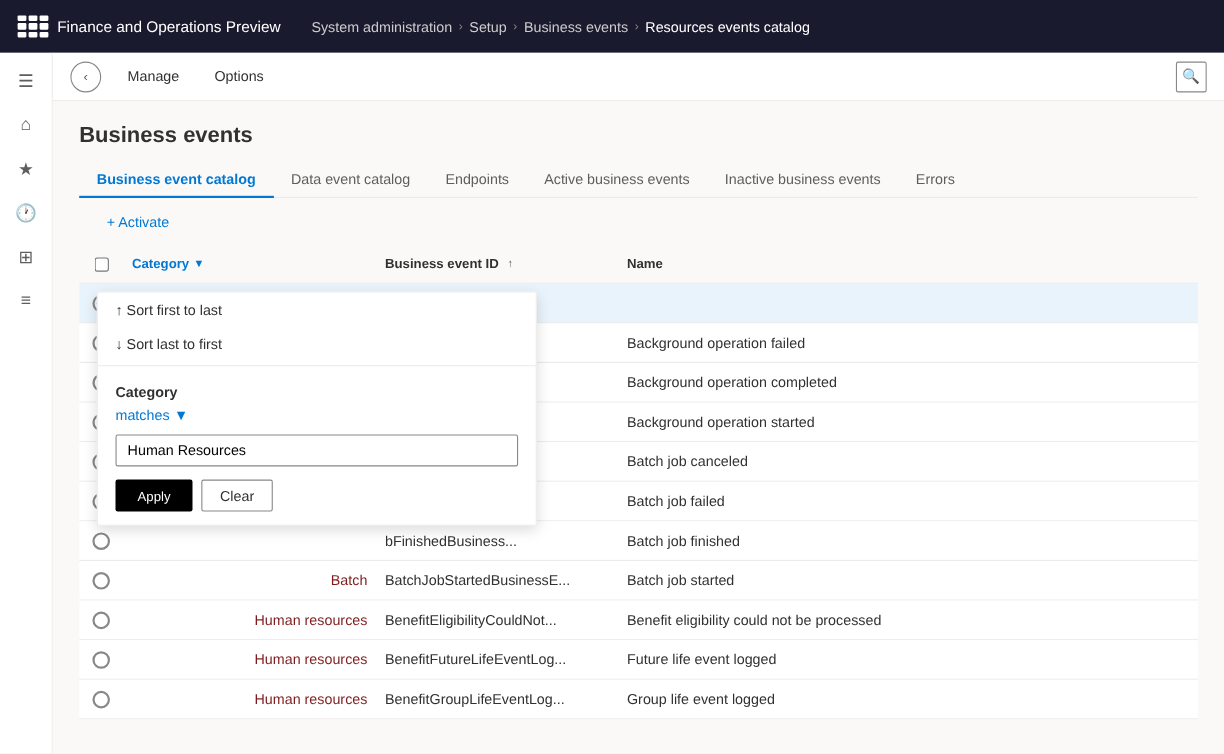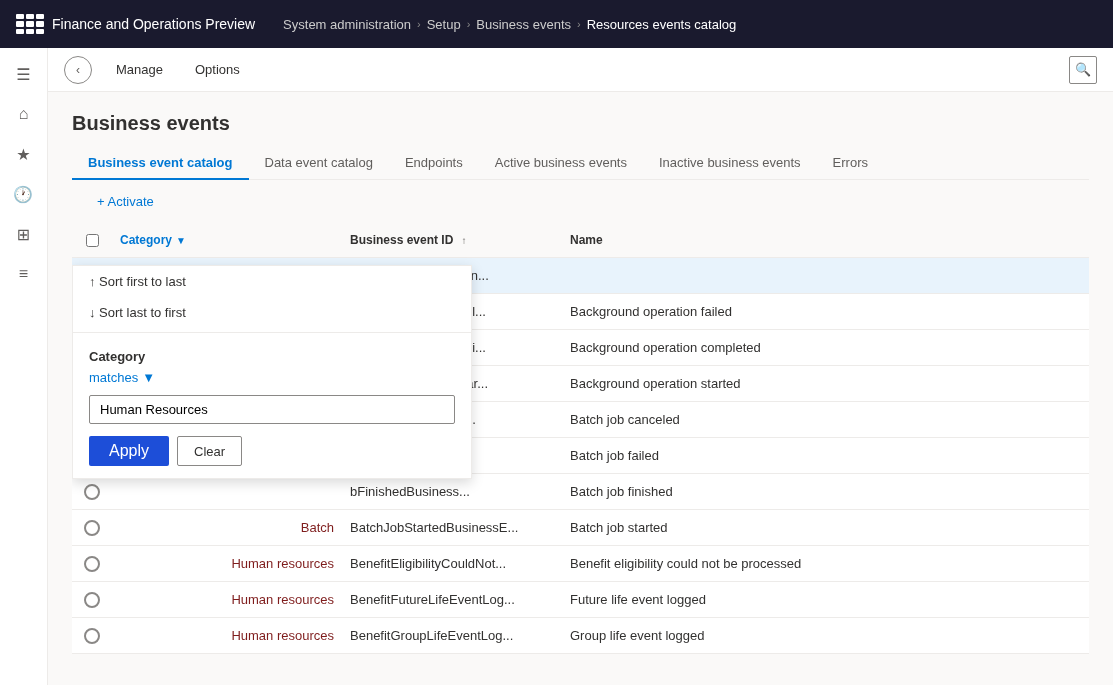--- a/index.html
+++ b/index.html
@@ -109,43 +109,43 @@
     .radio-circle {
       width: 16px; height: 16px; border-radius: 50%; border: 2px solid #8a8886;
       display: flex; align-items: center; justify-content: center;
     }
     .radio-circle.selected::after {
       content: ''; width: 8px; height: 8px; background: #0078d4; border-radius: 50%;
     }
 
     
     .filter-panel {
-      position: absolute; top: 42px; left: 0; width: 400px;
+      position: absolute; top: 42px; left: 16px; width: 400px;
       background: white; border: 1px solid #edebe9; box-shadow: 0 4px 12px rgba(0,0,0,0.15);
       z-index: 100; padding: 0;
     }
     .filter-sort-item {
       display: flex; align-items: center; gap: 8px;
       padding: 8px 16px; font-size: 13px; color: #323130; cursor: pointer;
     }
     .filter-divider { height: 1px; background: #edebe9; margin: 4px 0; }
     .filter-body { padding: 12px 16px; }
     .filter-label { font-size: 13px; font-weight: 600; color: #323130; margin-bottom: 6px; }
     .filter-matches {
       display: flex; align-items: center; gap: 4px;
       color: #0078d4; font-size: 13px; cursor: pointer; margin-bottom: 10px;
     }
     .filter-input {
       width: 100%; padding: 6px 10px; border: 1px solid #8a8886; border-radius: 2px;
       font-size: 13px; outline: none; margin-bottom: 12px;
     }
     .filter-buttons { display: flex; gap: 8px; }
     .btn-apply {
-      background: #1d4ed8; color: white; border: none;
-      padding: 6px 20px; border-radius: 2px; font-size: 16px; cursor: pointer;
+      background: #000000; color: white; border: none;
+      padding: 6px 20px; border-radius: 2px; font-size: 12px; cursor: pointer;
     }
     .btn-clear {
       background: white; color: #323130; border: 1px solid #8a8886;
       padding: 6px 16px; border-radius: 2px; font-size: 13px; cursor: pointer;
     }
 
     input[type="checkbox"] { cursor: pointer; }
   </style>
 </head>
 <body>

